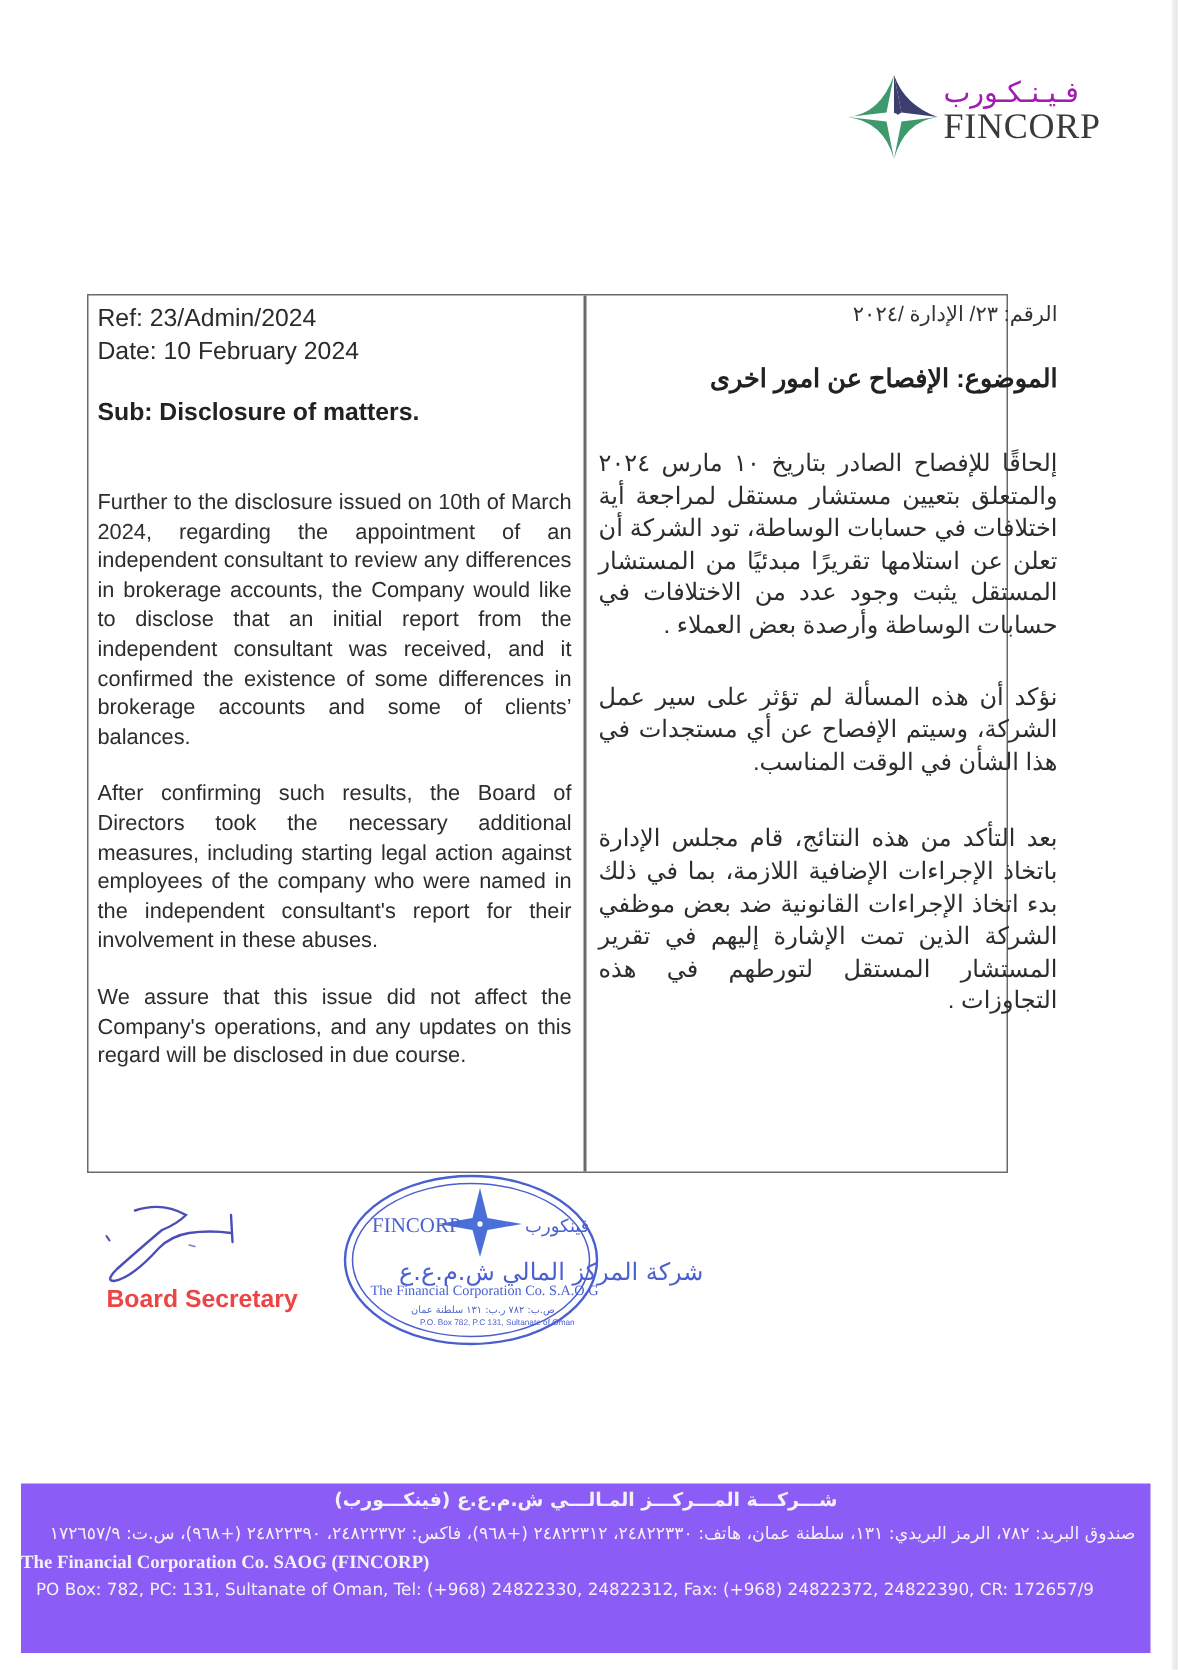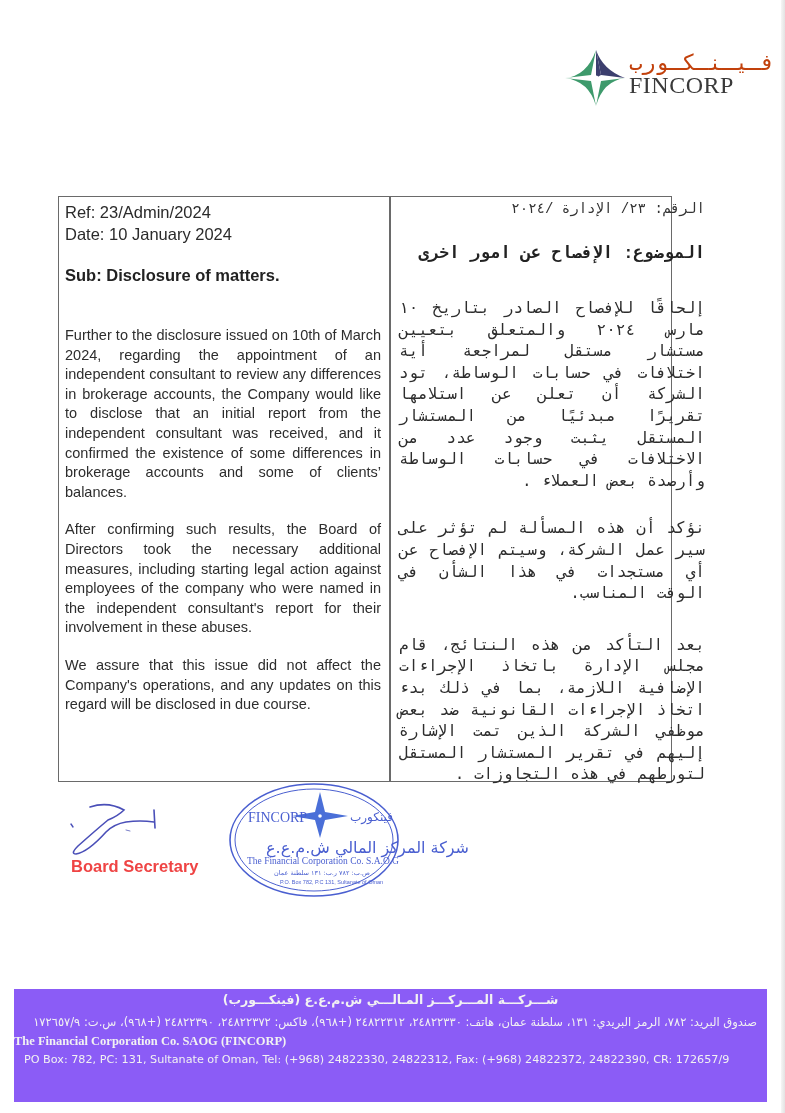--- a/index.html
+++ b/index.html
@@ -11,34 +11,34 @@
     font-family: "Liberation Sans", "DejaVu Sans", sans-serif;
     color: #2b2b2b;
   }
   .page-edge {
     position: absolute; right: 0; top: 0; width: 4px; height: 1113px;
     background: linear-gradient(to right, #f6f6f6, #e2e2e2);
   }
   
   .logo { position: absolute; left: 565px; top: 48px; width: 175px; height: 62px; }
   .logo svg.mark { position: absolute; left: 0; top: 2px; }
-  .logo .ar { position: absolute; left: 64px; top: 2px; font-size: 22px; color: #c2410c; direction: rtl; font-family: Liberation Mono, monospace; letter-spacing: 1px; }
+  .logo .ar { position: absolute; left: 64px; top: 2px; font-size: 19px; color: #a21caf; direction: rtl; font-family: Liberation Sans, sans-serif; letter-spacing: 1px; }
   .logo .en { position: absolute; left: 64px; top: 24px; font-family: "Liberation Serif", "DejaVu Serif", serif; font-size: 24px; color: #3a3a3a; letter-spacing: 0.5px; }
 
   
   .doc-table {
     position: absolute; left: 58px; top: 196px;
     width: 614px; height: 586px;
     border: 1.5px solid #6a6a6a;
     box-sizing: border-box;
   }
   .divider { position: absolute; left: 330px; top: 0; width: 1.5px; height: 100%; background: #6a6a6a; }
   .col { position: absolute; top: 0; height: 100%; box-sizing: border-box; }
   .col-en { left: 0; width: 330px; padding: 4px 8px 0 6px; }
-  .col-ar { left: 332px; width: 326px; padding: 2px 12px 0 8px; direction: rtl; text-align: right; font-family: Liberation Mono, monospace; }
+  .col-ar { left: 332px; width: 326px; padding: 2px 12px 0 8px; direction: rtl; text-align: right; font-family: Liberation Sans, sans-serif; }
 
   .en-meta { font-size: 16.5px; line-height: 22px; color: #2b2b2b; }
   .en-sub { font-size: 16.5px; font-weight: bold; margin-top: 21px; color: #222; }
   .en-p { font-size: 14.5px; line-height: 19.6px; text-align: justify; color: #2d2d2d; margin: 0; }
   .en-p1 { margin-top: 41px; }
   .en-p2 { margin-top: 18px; }
   .en-p3 { margin-top: 18px; }
 
   .ar-meta { font-size: 14px; line-height: 20px; color: #333; }
   .ar-sub { font-size: 17px; font-weight: bold; margin-top: 23px; color: #222; }
@@ -90,21 +90,21 @@
     <path d="M60 28 Q38 31 31 56 L36 31 Z" fill="#3e9a6c"></path>
     <circle cx="31" cy="28" r="2.6" fill="#ffffff"></circle>
   </svg>
   <div class="ar">فـيـنـكـورب</div>
   <div class="en">FINCORP</div>
 </div>
 
 <div class="doc-table">
   <div class="col col-en">
     <div class="en-meta">Ref: 23/Admin/2024</div>
-    <div class="en-meta">Date: 10 January 2024</div>
+    <div class="en-meta">Date: 10 February 2024</div>
     <div class="en-sub">Sub: Disclosure of matters.</div>
     <p class="en-p en-p1">Further to the disclosure issued on 10th of March 2024, regarding the appointment of an independent consultant to review any differences in brokerage accounts, the Company would like to disclose that an initial report from the independent consultant was received, and it confirmed the existence of some differences in brokerage accounts and some of clients’ balances.</p>
     <p class="en-p en-p2">After confirming such results, the Board of Directors took the necessary additional measures, including starting legal action against employees of the company who were named in the independent consultant's report for their involvement in these abuses.</p>
     <p class="en-p en-p3">We assure that this issue did not affect the Company's operations, and any updates on this regard will be disclosed in due course.</p>
   </div>
   <div class="divider"></div>
   <div class="col col-ar">
     <div class="ar-meta">الرقم: ٢٣/ الإدارة /٢٠٢٤</div>
     <div class="ar-sub">الموضوع: الإفصاح عن امور اخرى</div>
     <p class="ar-p ar-p1">إلحاقًا للإفصاح الصادر بتاريخ ١٠ مارس ٢٠٢٤ والمتعلق بتعيين مستشار مستقل لمراجعة أية اختلافات في حسابات الوساطة، تود الشركة أن تعلن عن استلامها تقريرًا مبدئيًا من المستشار المستقل يثبت وجود عدد من الاختلافات في حسابات الوساطة وأرصدة بعض العملاء .</p>

